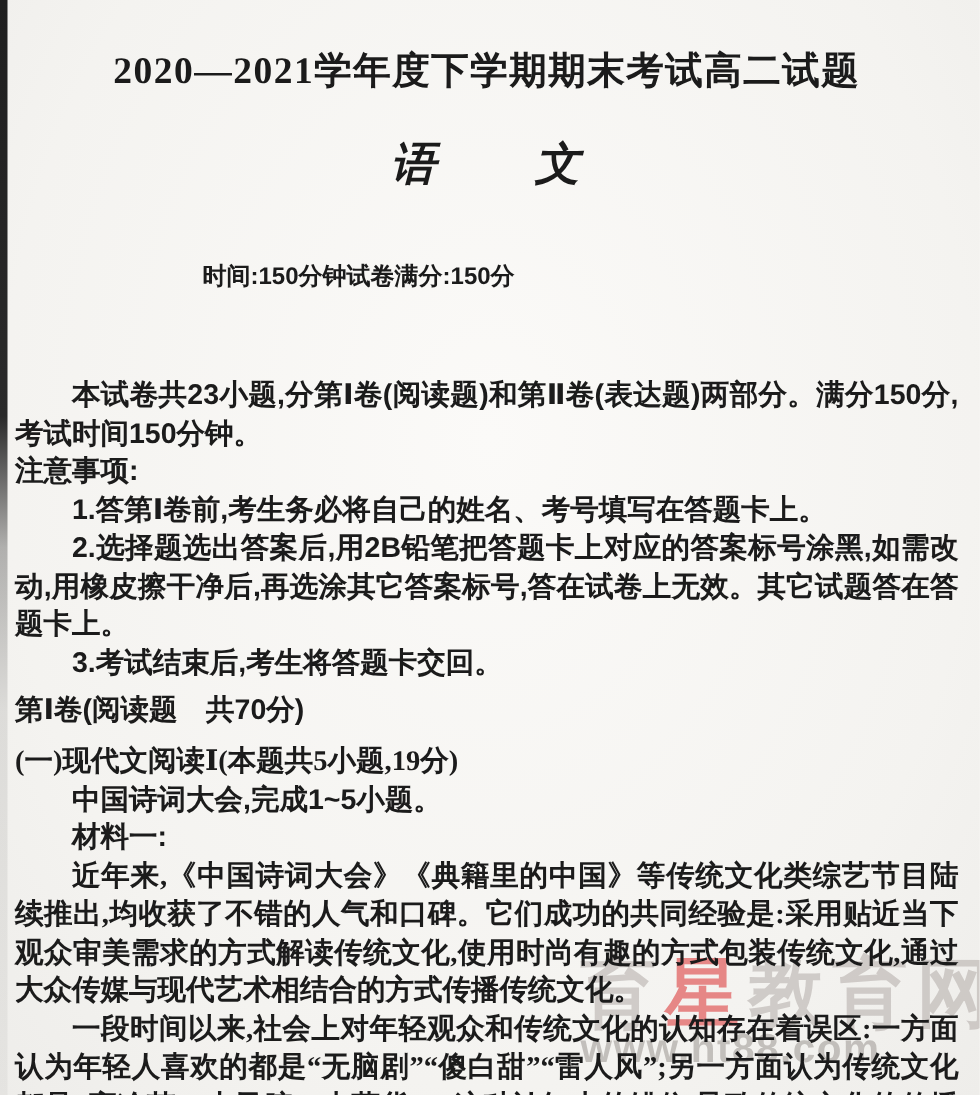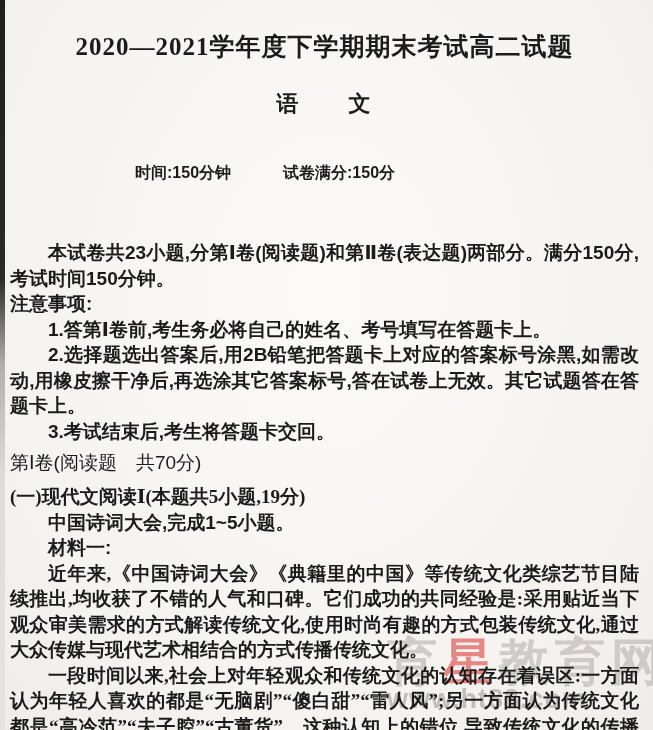--- a/index.html
+++ b/index.html
@@ -44,30 +44,30 @@
     margin: 4px 0 26px 0;
     text-align: center;
     font-size: 25px;
     font-weight: 700;
     letter-spacing: 1px;
     font-family: "Liberation Serif", "DejaVu Serif", serif;
   }
   .subject-title {
     margin: 0 0 44px 0;
     text-align: center;
-    font-size: 22px;
+    font-size: 30px;
     font-weight: 700;
     letter-spacing: 2px;
     font-family: "Liberation Sans", "DejaVu Sans", sans-serif;
+    font-style: italic;
   }
   .meta-row {
     display: flex;
     justify-content: flex-start;
     padding-left: 125px;
-    gap: 52px;
     font-size: 16px;
     font-weight: 700;
     font-family: "Liberation Sans", "DejaVu Sans", sans-serif;
     margin-bottom: 56px;
   }
   .bodytext p {
     margin: 0;
     font-size: 19px;
     line-height: 25.5px;
     text-align: justify;
@@ -78,21 +78,21 @@
     font-weight: 700;
   }
   .kai {
     font-family: "Liberation Serif", "DejaVu Serif", serif;
     font-weight: 700;
   }
   .section-header {
     margin: 4px 0 6px 0 !important;
     text-align: center;
     font-size: 17.5px;
-    font-weight: 400;
+    font-weight: 700;
     font-family: "Liberation Sans", "DejaVu Sans", sans-serif;
     line-height: 30px !important;
     text-indent: 0;
   }
   .part-title {
     font-size: 16.5px;
     line-height: 27px !important;
   }
   .watermark {
     position: absolute;

